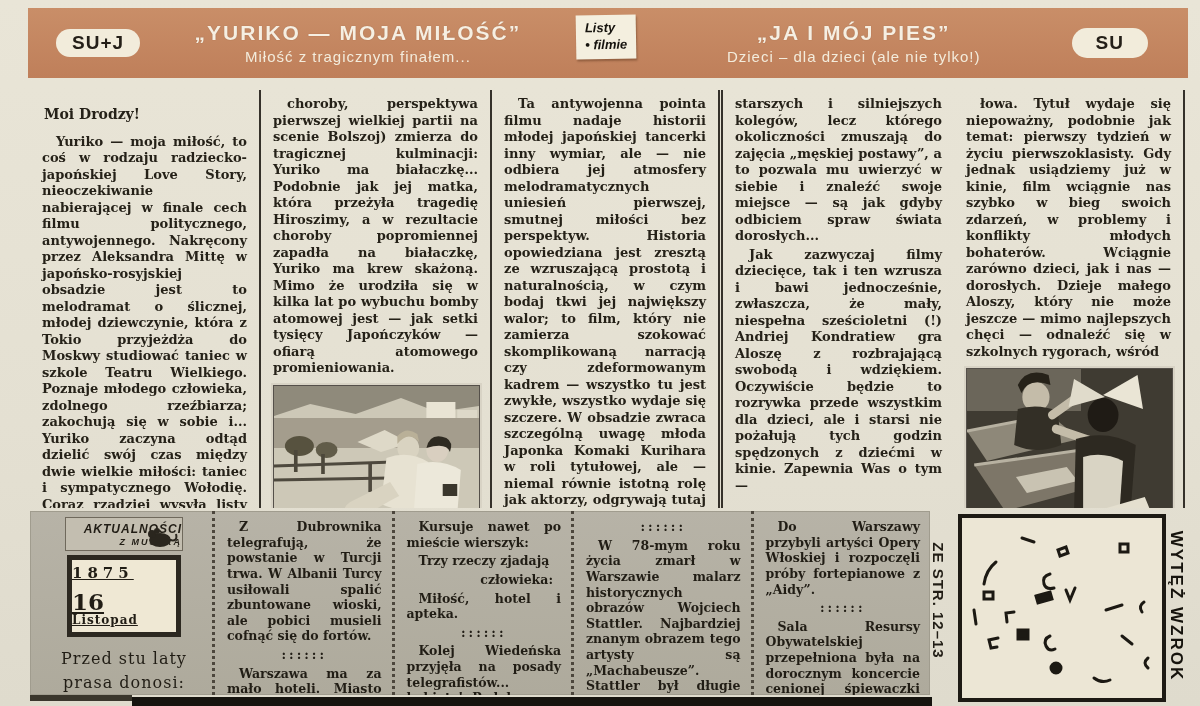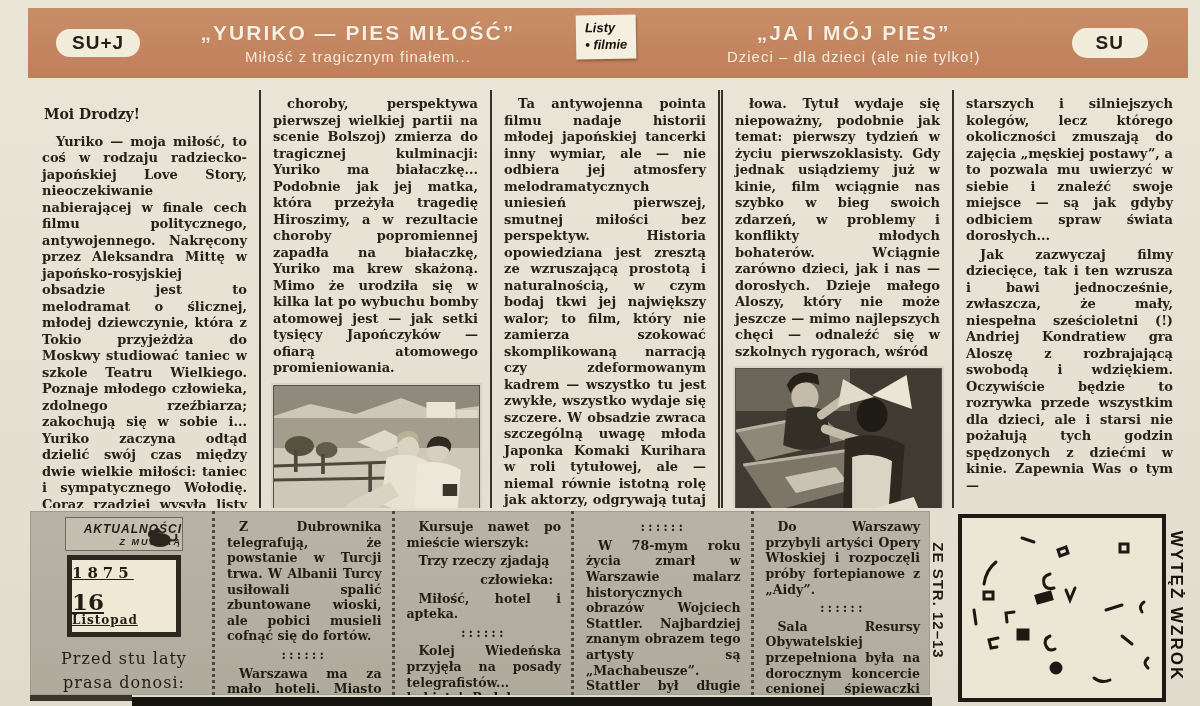--- a/index.html
+++ b/index.html
@@ -71,21 +71,21 @@
   .bottom-bar2{position:absolute;left:30px;top:695px;width:102px;height:6px;background:#3a362c;}
 </style>
 </head>
 <body>
 
 <div class="page">
 
   <div class="header">
     <div class="pill l">SU+J</div>
     <div class="htitle">
-      <div class="t">„YURIKO — PIES MIŁOŚĆ”</div>
+      <div class="t">„YURIKO — MOJA MIŁOŚĆ”</div>
       <div class="s">Miłość z tragicznym finałem...</div>
     </div>
     <div class="film-badge">
       <div>Listy</div>
       <div>• filmie</div>
     </div>
     <div class="htitle">
       <div class="t">„JA I MÓJ PIES”</div>
       <div class="s">Dzieci – dla dzieci (ale nie tylko!)</div>
     </div>
@@ -131,20 +131,25 @@
             <rect x="58" y="148" width="104" height="7" fill="#3a362c"></rect>
             <rect x="58" y="155" width="104" height="7" fill="#d7d2c1"></rect>
           </g>
         </svg>
       </div>
     </div>
     <div class="col rule2">
       <p>Ta antywojenna pointa filmu nadaje historii młodej japońskiej tancerki inny wymiar, ale — nie odbiera jej atmosfery melodramatycznych uniesień pierwszej, smutnej miłości bez perspektyw. Historia opowiedziana jest zresztą ze wzruszającą prostotą i naturalnością, w czym bodaj tkwi jej największy walor; to film, który nie zamierza szokować skomplikowaną narracją czy zdeformowanym kadrem — wszystko tu jest zwykłe, wszystko wydaje się szczere. W obsadzie zwraca szczególną uwagę młoda Japonka Komaki Kurihara w roli tytułowej, ale — niemal równie istotną rolę jak aktorzy, odgrywają tutaj pejzaże japońskie i moskiewskie. Pogodne, piękne, atrakcyjne.</p>
 
     </div>
+    <div class="col">
+      <p class="noind">starszych i silniejszych kolegów, lecz którego okoliczności zmuszają do zajęcia „męskiej postawy”, a to pozwala mu uwierzyć w siebie i znaleźć swoje miejsce — są jak gdyby odbiciem spraw świata dorosłych...</p>
+      <p>Jak zazwyczaj filmy dziecięce, tak i ten wzrusza i bawi jednocześnie, zwłaszcza, że mały, niespełna sześcioletni (!) Andriej Kondratiew gra Aloszę z rozbrajającą swobodą i wdziękiem. Oczywiście będzie to rozrywka przede wszystkim dla dzieci, ale i starsi nie pożałują tych godzin spędzonych z dziećmi w kinie. Zapewnia Was o tym —</p>
+
+    </div>
     <div class="col rule">
       <p>łowa. Tytuł wydaje się niepoważny, podobnie jak temat: pierwszy tydzień w życiu pierwszoklasisty. Gdy jednak usiądziemy już w kinie, film wciągnie nas szybko w bieg swoich zdarzeń, w problemy i konflikty młodych bohaterów. Wciągnie zarówno dzieci, jak i nas — dorosłych. Dzieje małego Aloszy, który nie może jeszcze — mimo najlepszych chęci — odnaleźć się w szkolnych rygorach, wśród</p>
       <div class="photo" style="height:158px;">
         <svg viewBox="0 0 226 158" preserveAspectRatio="none">
           <rect width="226" height="158" fill="#3f3b32"></rect>
           <rect x="0" y="0" width="126" height="42" fill="#6b665а"></rect>
           <rect x="0" y="0" width="126" height="42" fill="#6b665a"></rect>
           <polygon points="0,62 92,46 124,70 22,92" fill="#8e8879"></polygon>
           <polygon points="8,96 134,80 164,112 42,142" fill="#7d7668"></polygon>
           <line x1="0" y1="62" x2="92" y2="46" stroke="#b7b1a1" stroke-width="3"></line>
@@ -157,25 +162,20 @@
           <path d="M98,60 L150,76" stroke="#c4bca9" stroke-width="9" stroke-linecap="round"></path>
           <circle cx="150" cy="46" r="17" fill="#1f1b15"></circle>
           <polygon points="150,26 188,6 194,40" fill="#eae5d5"></polygon>
           <polygon points="152,28 118,10 112,38" fill="#e0dbcb"></polygon>
           <path d="M120,70 q34,-10 66,6 l-6,70 q-34,12 -62,-2 Z" fill="#2d2921"></path>
           <path d="M128,88 q22,-6 44,4 l-4,52 q-20,8 -40,-2 Z" fill="#d9d4c4"></path>
           <polygon points="150,140 196,128 206,150 160,158" fill="#e4dfcf"></polygon>
         </svg>
       </div>
     </div>
-    <div class="col">
-      <p class="noind">starszych i silniejszych kolegów, lecz którego okoliczności zmuszają do zajęcia „męskiej postawy”, a to pozwala mu uwierzyć w siebie i znaleźć swoje miejsce — są jak gdyby odbiciem spraw świata dorosłych...</p>
-      <p>Jak zazwyczaj filmy dziecięce, tak i ten wzrusza i bawi jednocześnie, zwłaszcza, że mały, niespełna sześcioletni (!) Andriej Kondratiew gra Aloszę z rozbrajającą swobodą i wdziękiem. Oczywiście będzie to rozrywka przede wszystkim dla dzieci, ale i starsi nie pożałują tych godzin spędzonych z dziećmi w kinie. Zapewnia Was o tym —</p>
-
-    </div>
   </div>
 
   <div class="newsbar">
     <div class="news-intro">
       <div class="logo">
         <div class="l1">AKTUALNOŚCI</div>
         <div class="l2">Z MUSZKĄ</div>
         <svg width="34" height="22" viewBox="0 0 34 22">
           <ellipse cx="16" cy="14" rx="11" ry="7" fill="#2a261e"></ellipse>
           <circle cx="8" cy="8" r="4" fill="#2a261e"></circle>

